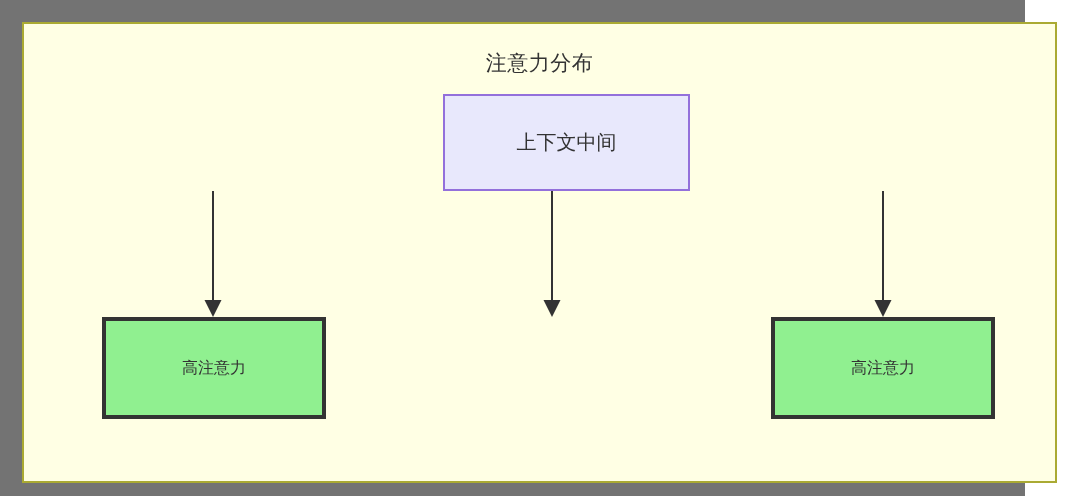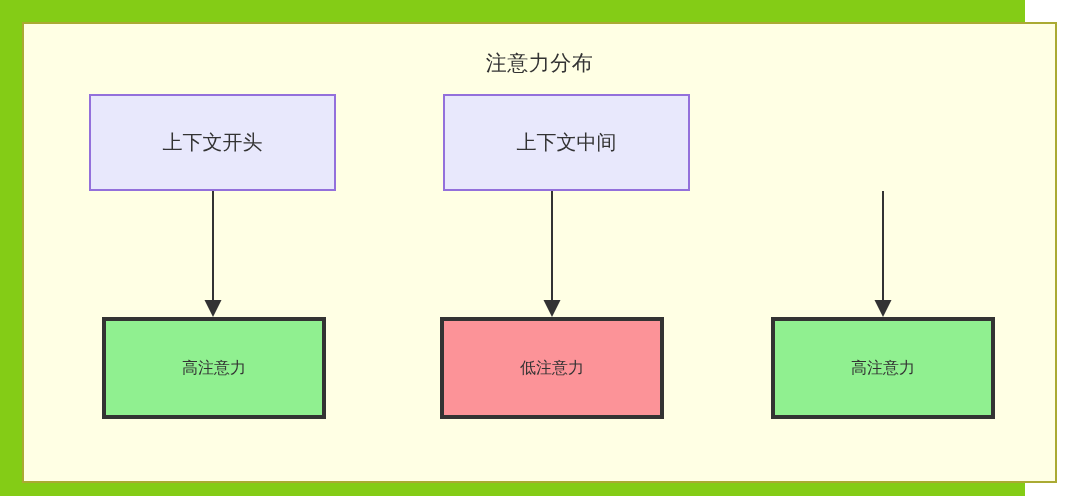--- a/index.html
+++ b/index.html
@@ -10,21 +10,21 @@
   body {
     width: 1080px;
     height: 496px;
     font-family: "Liberation Sans", "DejaVu Sans", sans-serif;
     overflow: hidden;
   }
   #canvas {
     position: relative;
     width: 1025px;
     height: 496px;
-    background: #84cc16;
+    background: #737373;
   }
   
   .subgraph {
     position: absolute;
     left: 22px;
     top: 22px;
     width: 1035px;
     height: 461px;
     background: #ffffe4;
     border: 2px solid #aaaa33;
@@ -90,45 +90,39 @@
 </style>
 </head>
 <body>
 
 <div id="canvas">
 
   <div class="subgraph">
     <div class="subgraph-title">注意力分布</div>
   </div>
 
-  <div class="node-top col1">
-    <span>上下文开头</span>
-  </div>
   <div class="edge col1">
     <svg width="24" height="126" viewBox="0 0 24 126">
       <line x1="12" y1="0" x2="12" y2="112" stroke="#333333" stroke-width="2"></line>
       <polygon points="12,126 3.5,109 20.5,109" fill="#333333"></polygon>
     </svg>
   </div>
   <div class="node-bottom col1">
     <span>高注意力</span>
   </div>
 
   <div class="node-top col2">
     <span>上下文中间</span>
   </div>
   <div class="edge col2">
     <svg width="24" height="126" viewBox="0 0 24 126">
       <line x1="12" y1="0" x2="12" y2="112" stroke="#333333" stroke-width="2"></line>
       <polygon points="12,126 3.5,109 20.5,109" fill="#333333"></polygon>
     </svg>
   </div>
-  <div class="node-bottom col2">
-    <span>低注意力</span>
-  </div>
 
   <div class="edge col3">
     <svg width="24" height="126" viewBox="0 0 24 126">
       <line x1="12" y1="0" x2="12" y2="112" stroke="#333333" stroke-width="2"></line>
       <polygon points="12,126 3.5,109 20.5,109" fill="#333333"></polygon>
     </svg>
   </div>
   <div class="node-bottom col3">
     <span>高注意力</span>
   </div>

